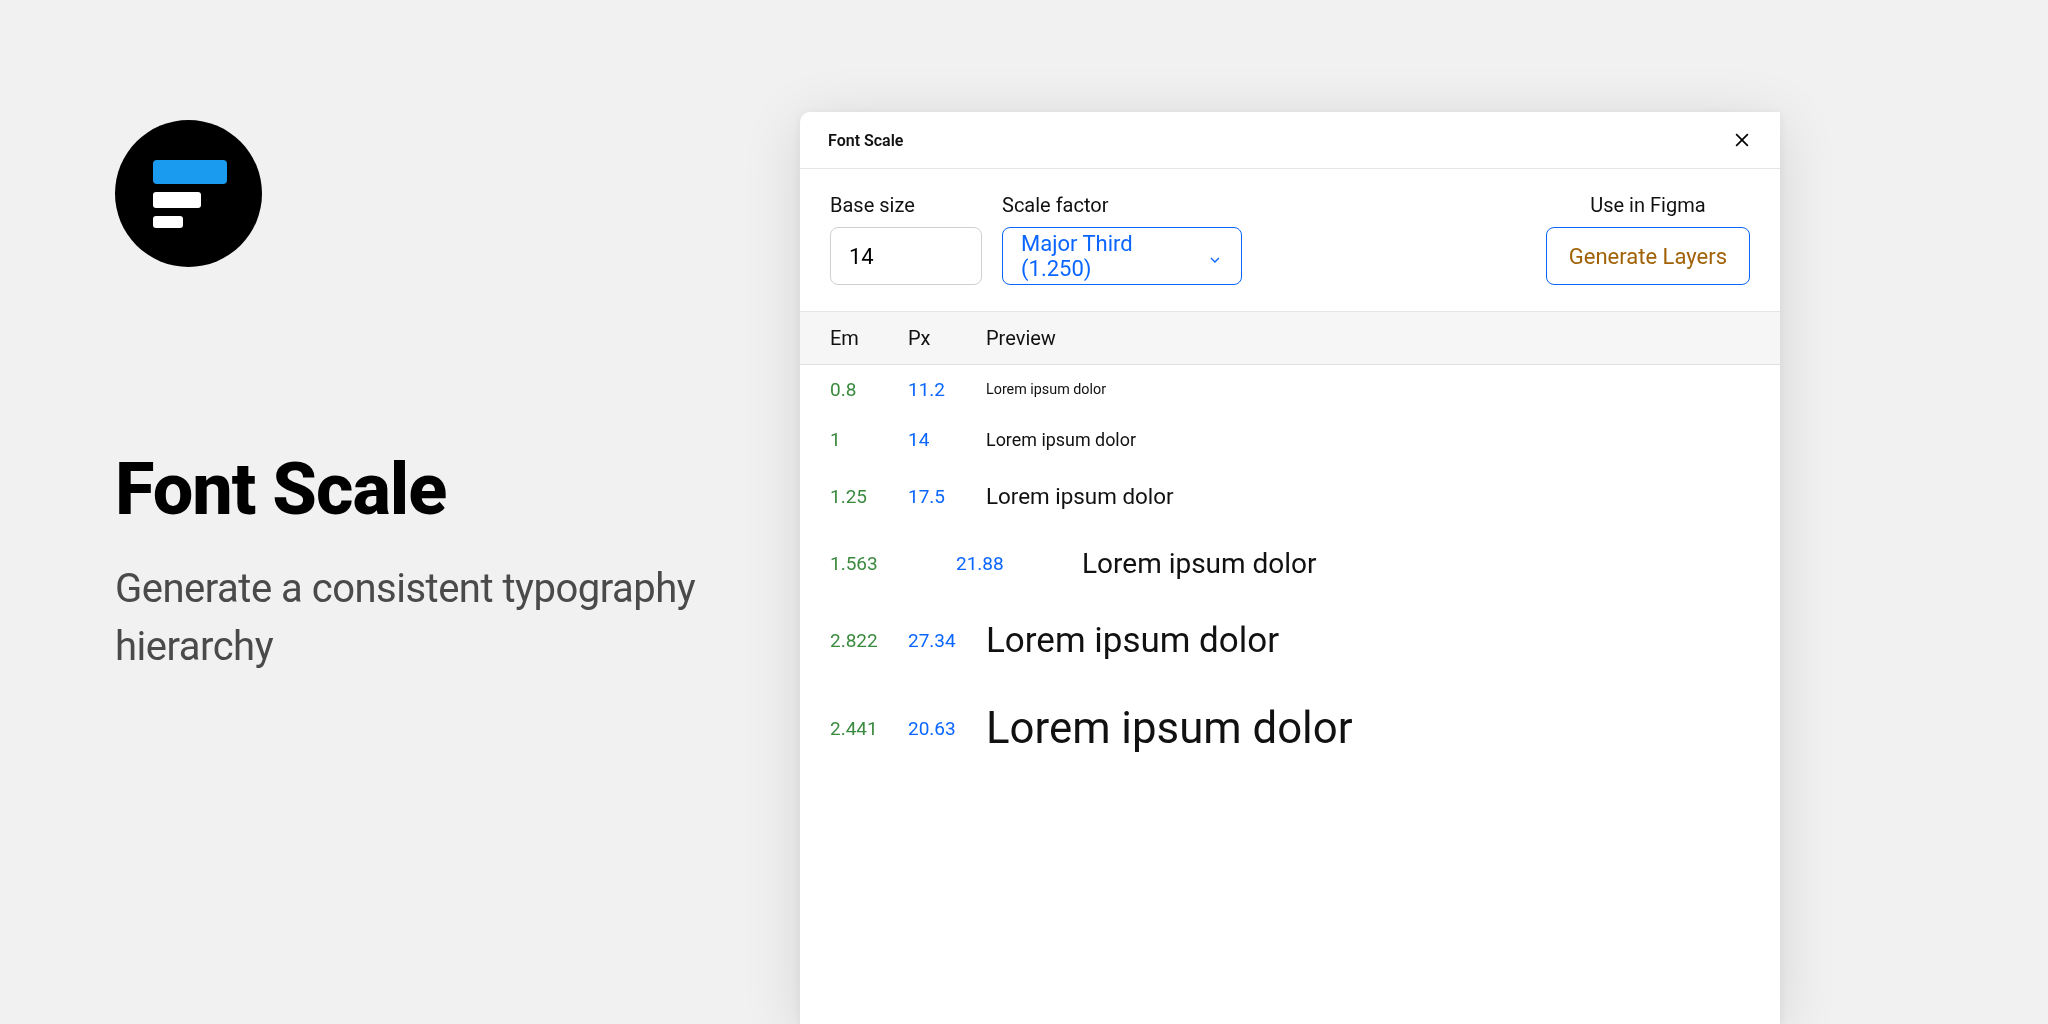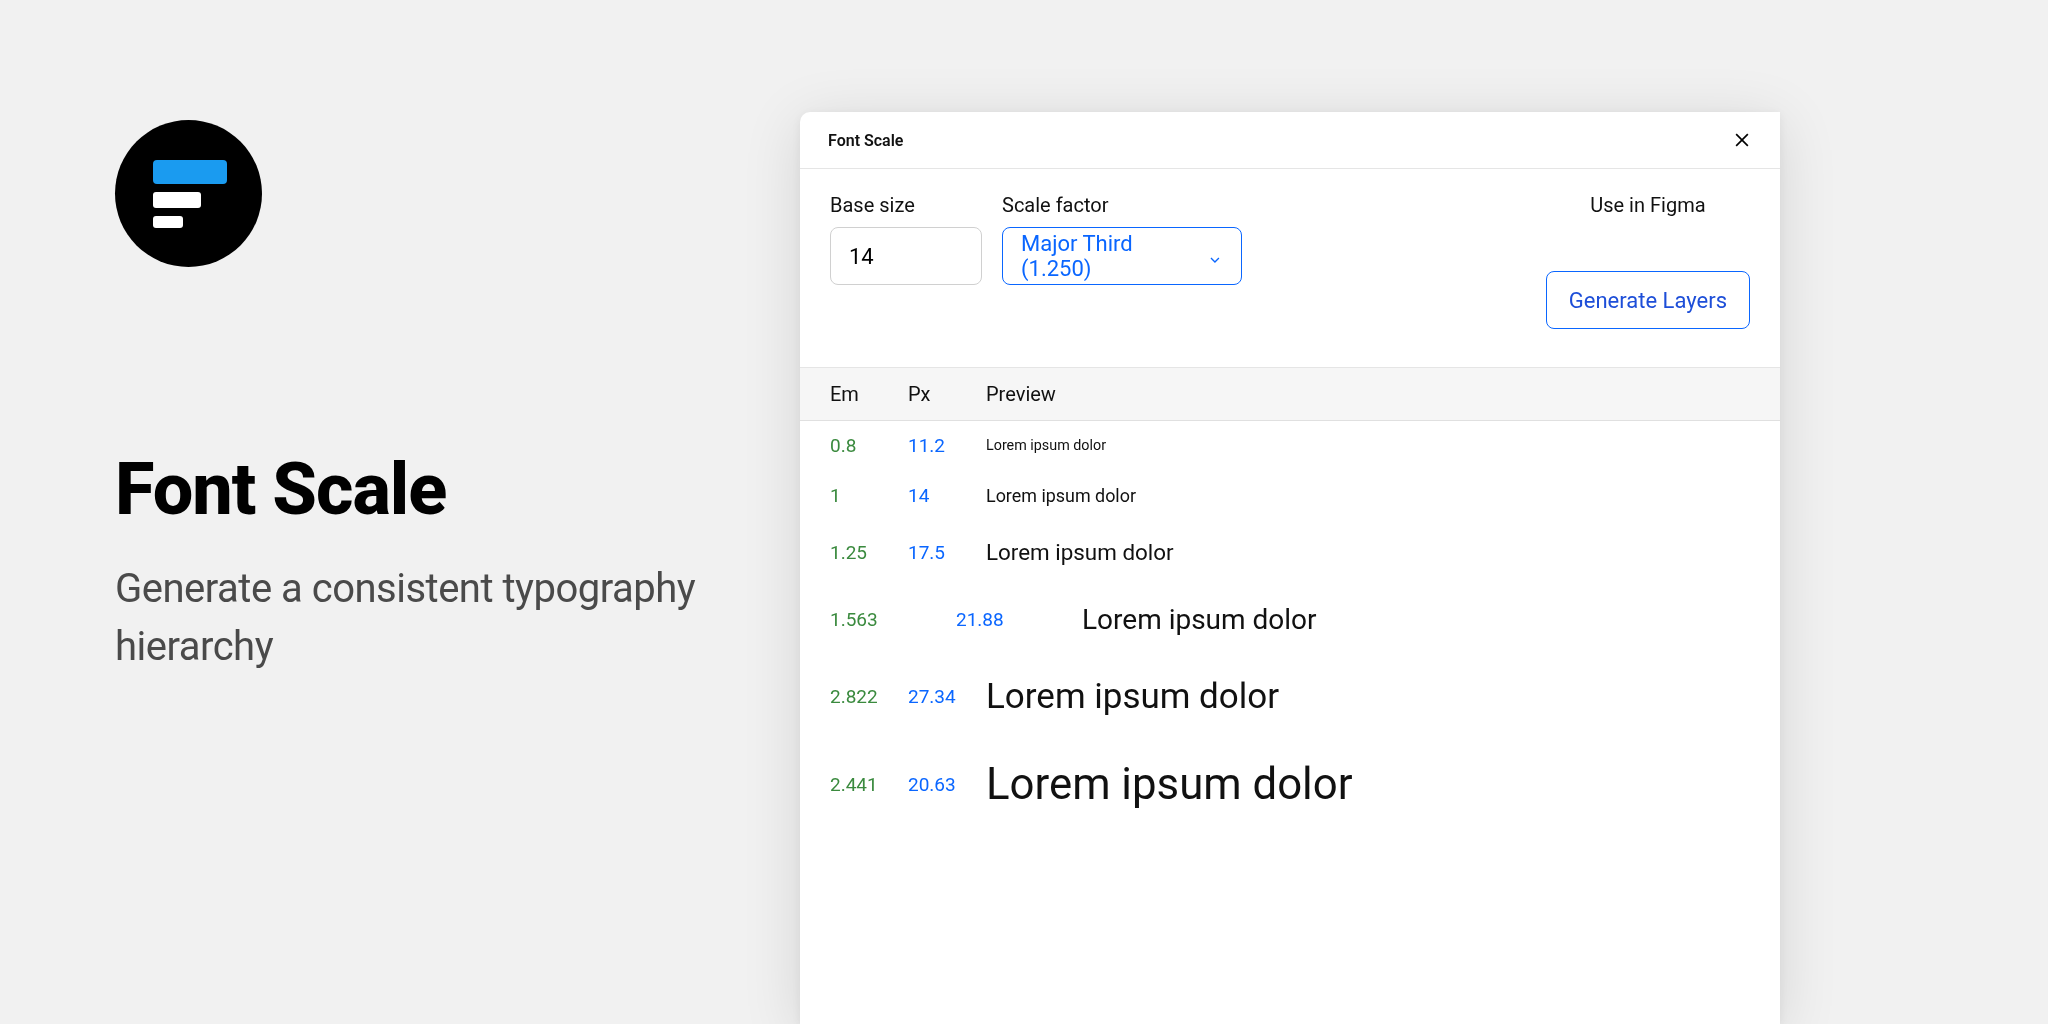--- a/index.html
+++ b/index.html
@@ -64,41 +64,41 @@
     justify-content: space-between;
     padding: 18px 28px;
     border-bottom: 1px solid #e5e5e5;
   }
   .panel-title { font-size: 16px; font-weight: 600; color: #111; }
   .close-icon { width: 20px; height: 20px; cursor: pointer; }
   .close-icon svg { width: 100%; height: 100%; stroke: #000; stroke-width: 2; }
   .controls {
     display: flex;
     gap: 20px;
-    padding: 24px 30px 38px 30px;
+    padding: 24px 30px 26px 30px;
     border-bottom: 1px solid #e5e5e5;
     box-shadow: 0 6px 10px -6px rgba(0,0,0,0.08);
   }
   .control-group { display: flex; flex-direction: column; gap: 10px; }
   .control-label { font-size: 20px; color: #111; }
   .input-box, .select-box, .gen-button {
     height: 58px;
     border: 1px solid #d0d0d0;
     border-radius: 8px;
     font-size: 22px;
     padding: 0 18px;
     background: #fff;
     display: flex;
     align-items: center;
   }
   .input-box { width: 152px; color: #000; }
   .select-box { width: 240px; color: #0a66ff; justify-content: space-between; border-color: #0a66ff; cursor: pointer; }
   .chevron { width: 16px; height: 16px; }
   .chevron svg { width: 100%; height: 100%; stroke: #0a66ff; stroke-width: 2; fill: none; }
-  .gen-button { color: #1d4ed8; border-color: #0a66ff; cursor: pointer; padding: 0 22px; margin-top: 44px; }
+  .gen-button { color: #a16207; border-color: #0a66ff; cursor: pointer; padding: 0 22px; }
   .right-group { margin-left: auto; text-align: center; }
   .table-wrap { background: #f6f6f6; }
   .table-head {
     display: flex;
     padding: 14px 30px;
     border-bottom: 1px solid #e0e0e0;
     font-size: 20px;
     color: #111;
     align-items: baseline;
   }

